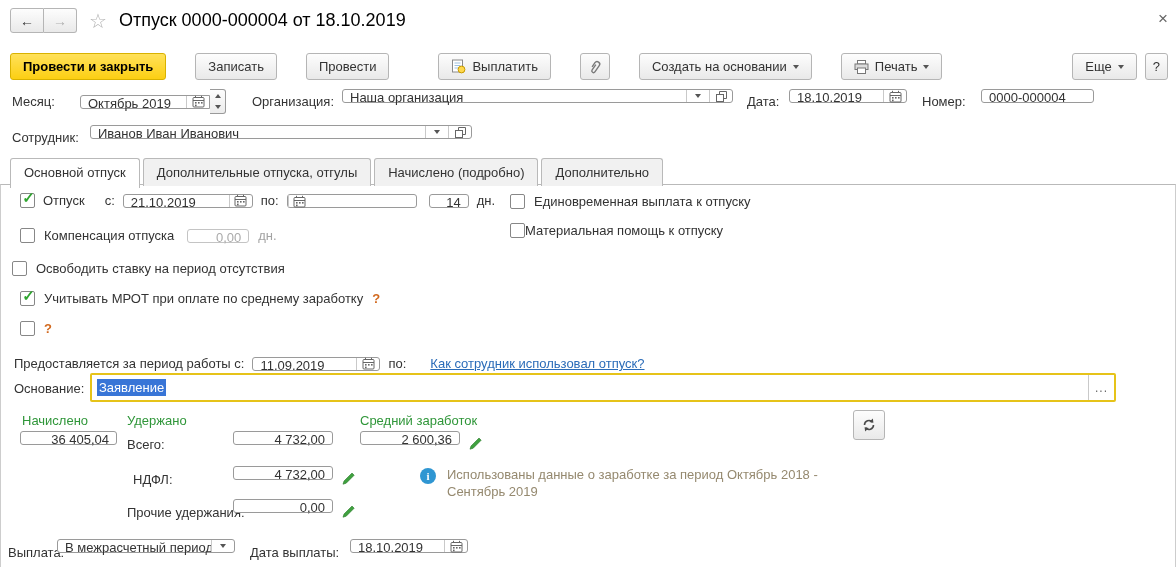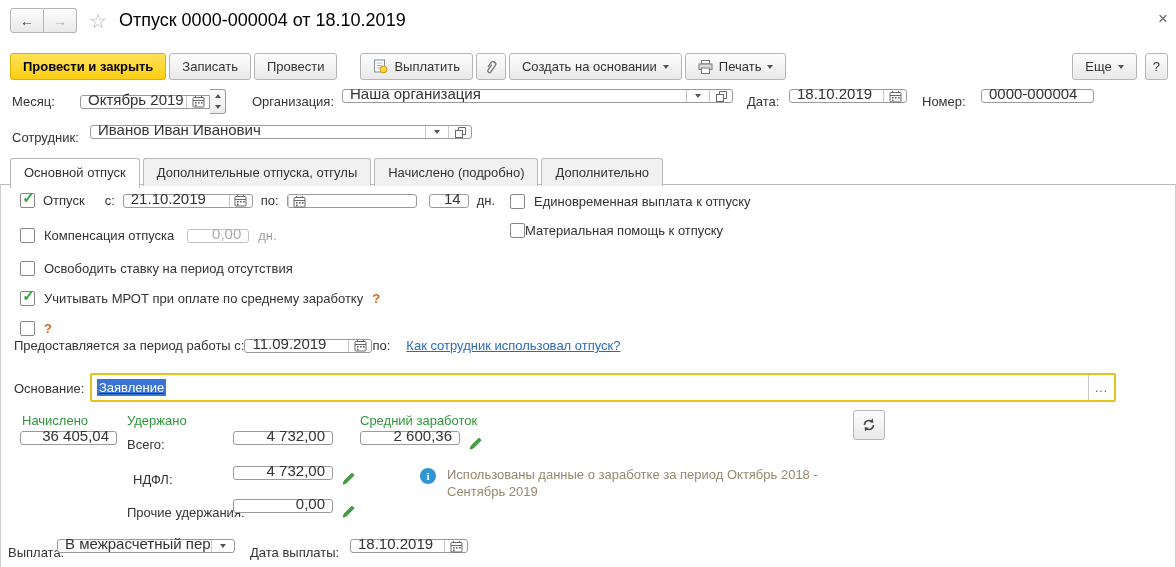--- a/index.html
+++ b/index.html
@@ -14,22 +14,22 @@
   
   .btn { display:inline-flex; align-items:center; gap:6px; height:27px; padding:0 12px;
          background:linear-gradient(#fdfdfd,#e9e9e9); border:1px solid #b5b5b5; border-radius:3px;
          font-size:13px; color:#333; cursor:pointer; white-space:nowrap; }
   .btn-yellow { background:linear-gradient(#ffe15a,#fccf13); border-color:#d9b200; font-weight:bold; color:#000; }
   .btn-icononly { padding:0 7px; }
   .caret { width:0; height:0; border-left:3.5px solid transparent; border-right:3.5px solid transparent;
            border-top:4px solid #555; display:inline-block; }
 
   
-  .field { display:inline-flex; align-items:flex-end; height:14px; border:1px solid #9a9a9a; border-radius:3px;
-           background:#fff; font-size:15px; }
+  .field { display:inline-flex; align-items:flex-start; height:14px; border:1px solid #9a9a9a; border-radius:3px;
+           background:#fff; font-size:13px; }
   .field .val { padding:0 7px; white-space:nowrap; flex:1; overflow:hidden; }
   .field .num { text-align:right; }
   .seg { display:flex; align-items:center; justify-content:center; width:23px; align-self:stretch;
          border-left:1px solid #c9c9c9; cursor:pointer; }
   .seg:first-of-type { border-left:none; }
   .field-disabled { border-color:#c4c4c4; color:#ababab; }
 
   .spin { display:inline-flex; flex-direction:column; width:16px; height:25px; border:1px solid #9a9a9a;
           border-left:none; border-radius:0 3px 3px 0; background:linear-gradient(#fdfdfd,#ececec); }
   .spin .sb { flex:1; display:flex; align-items:center; justify-content:center; cursor:pointer; }
@@ -51,21 +51,21 @@
 
   .green { color:#2f9639; font-size:13px; white-space:nowrap; }
   .qmark { color:#d2691e; font-weight:bold; font-size:13px; cursor:pointer; }
   .link { color:#2b6cb8; text-decoration:underline; font-size:13px; cursor:pointer; white-space:nowrap; }
 
   .z2 { z-index:2; }
 
   
   .basis-field { display:flex; align-items:center; height:29px; border:2px solid #e6c319; border-radius:2px;
                  background:#fff; font-size:13px; }
-  .basis-field .val { padding:0 5px; flex:1;text-decoration:underline; }
+  .basis-field .val { padding:0 5px; flex:1; }
   .sel { background:#3875d7; color:#fff; padding:1px 2px; }
   .basis-field .seg { width:26px; color:#666; font-size:12px; letter-spacing:1px; }
 
   .titlebar-title { font-size:18px; color:#000; white-space:nowrap; }
   .navgrp { display:inline-flex; }
   .navgrp .btn { padding:0 9px; height:25px; font-size:14px; }
   .navgrp .btn:first-child { border-radius:3px 0 0 3px; }
   .navgrp .btn:last-child { border-radius:0 3px 3px 0; border-left:none; }
   .star { color:#b3b3b3; font-size:20px; cursor:pointer; }
   .close-x { color:#666; font-size:17px; cursor:pointer; line-height:1; }
@@ -88,21 +88,21 @@
         </button>
       <button class="btn">
           <span style="color:#b0b0b0;">→</span>
         </button>
     </span>
     <span class="star">☆</span>
     <span class="titlebar-title">Отпуск 0000-000004 от 18.10.2019</span>
   </div>
   <span class="abs close-x" style="right:8px; top:10px;">×</span>
 
-  <div class="abs row" style="left:10px; top:53px; gap:3px;">
+  <div class="abs row" style="left:10px; top:53px; gap:29px;">
     <button class="btn btn-yellow">
         <span>Провести и закрыть</span>
       </button>
     <button class="btn">
         <span>Записать</span>
       </button>
     <button class="btn">
         <span>Провести</span>
       </button>
     <button class="btn" style="margin-left:20px;">
@@ -289,39 +289,39 @@
 
   <div class="abs row z2" style="left:20px; top:228px; gap:9px;">
     <span class="cb"></span>
     <span class="lbl">Компенсация отпуска</span>
     <span class="field field-disabled" style="width:62px; margin-left:4px;">
       <span class="val num">0,00</span>
     </span>
     <span class="lbl gray">дн.</span>
   </div>
 
-  <div class="abs row z2" style="left:20px; top:261px; gap:9px;">
+  <div class="abs row z2" style="left:12px; top:261px; gap:9px;">
     <span class="cb"></span>
     <span class="lbl">Освободить ставку на период отсутствия</span>
   </div>
 
   <div class="abs row z2" style="left:20px; top:291px; gap:9px;">
     <span class="cb">
         <span class="tick">✓</span>
       </span>
     <span class="lbl">Учитывать МРОТ при оплате по среднему заработку</span>
     <span class="qmark">?</span>
   </div>
 
   <div class="abs row z2" style="left:20px; top:321px; gap:9px;">
     <span class="cb"></span>
     <span class="qmark">?</span>
   </div>
 
-  <div class="abs row z2" style="left:14px; top:338px; gap:0;">
+  <div class="abs row z2" style="left:14px; top:356px; gap:8px;">
     <span class="lbl">Предоставляется за период работы с:</span>
     <span class="field" style="width:128px;">
       <span class="val">11.09.2019</span>
       <span class="seg">
         <svg width="13" height="13" viewBox="0 0 13 13">
             <rect x="1" y="2.5" width="11" height="9.5" rx="1" fill="#fff" stroke="#666"></rect>
             <line x1="1" y1="5.5" x2="12" y2="5.5" stroke="#666"></line>
             <line x1="3.5" y1="0.8" x2="3.5" y2="2.5" stroke="#666"></line>
             <line x1="9.5" y1="0.8" x2="9.5" y2="2.5" stroke="#666"></line>
             <rect x="3" y="7" width="1.6" height="1.6" fill="#666"></rect>

